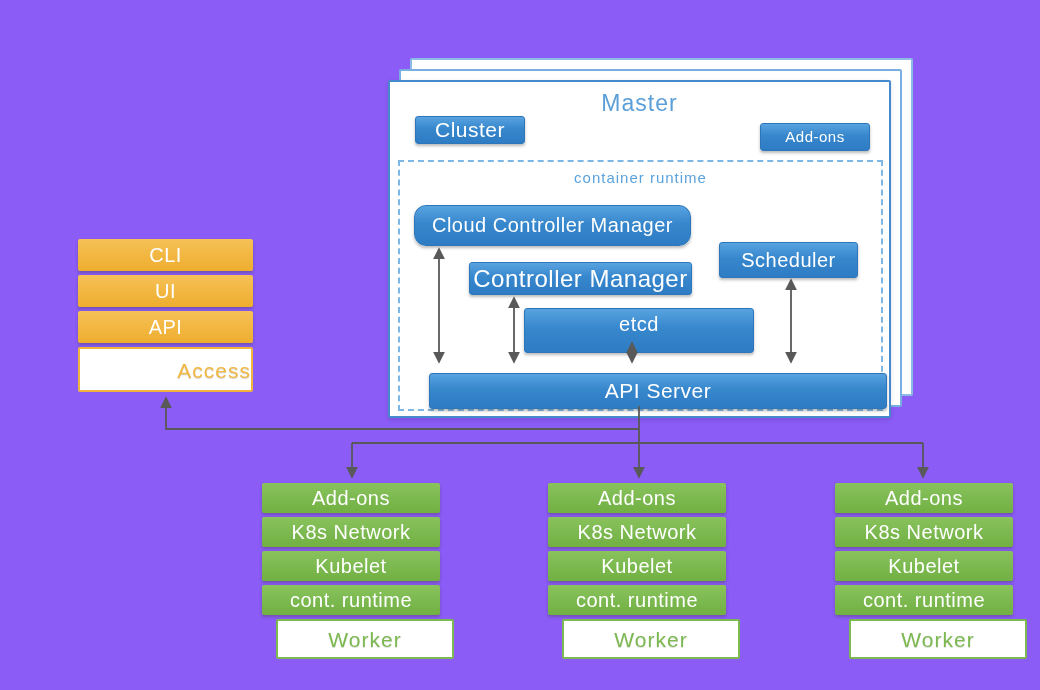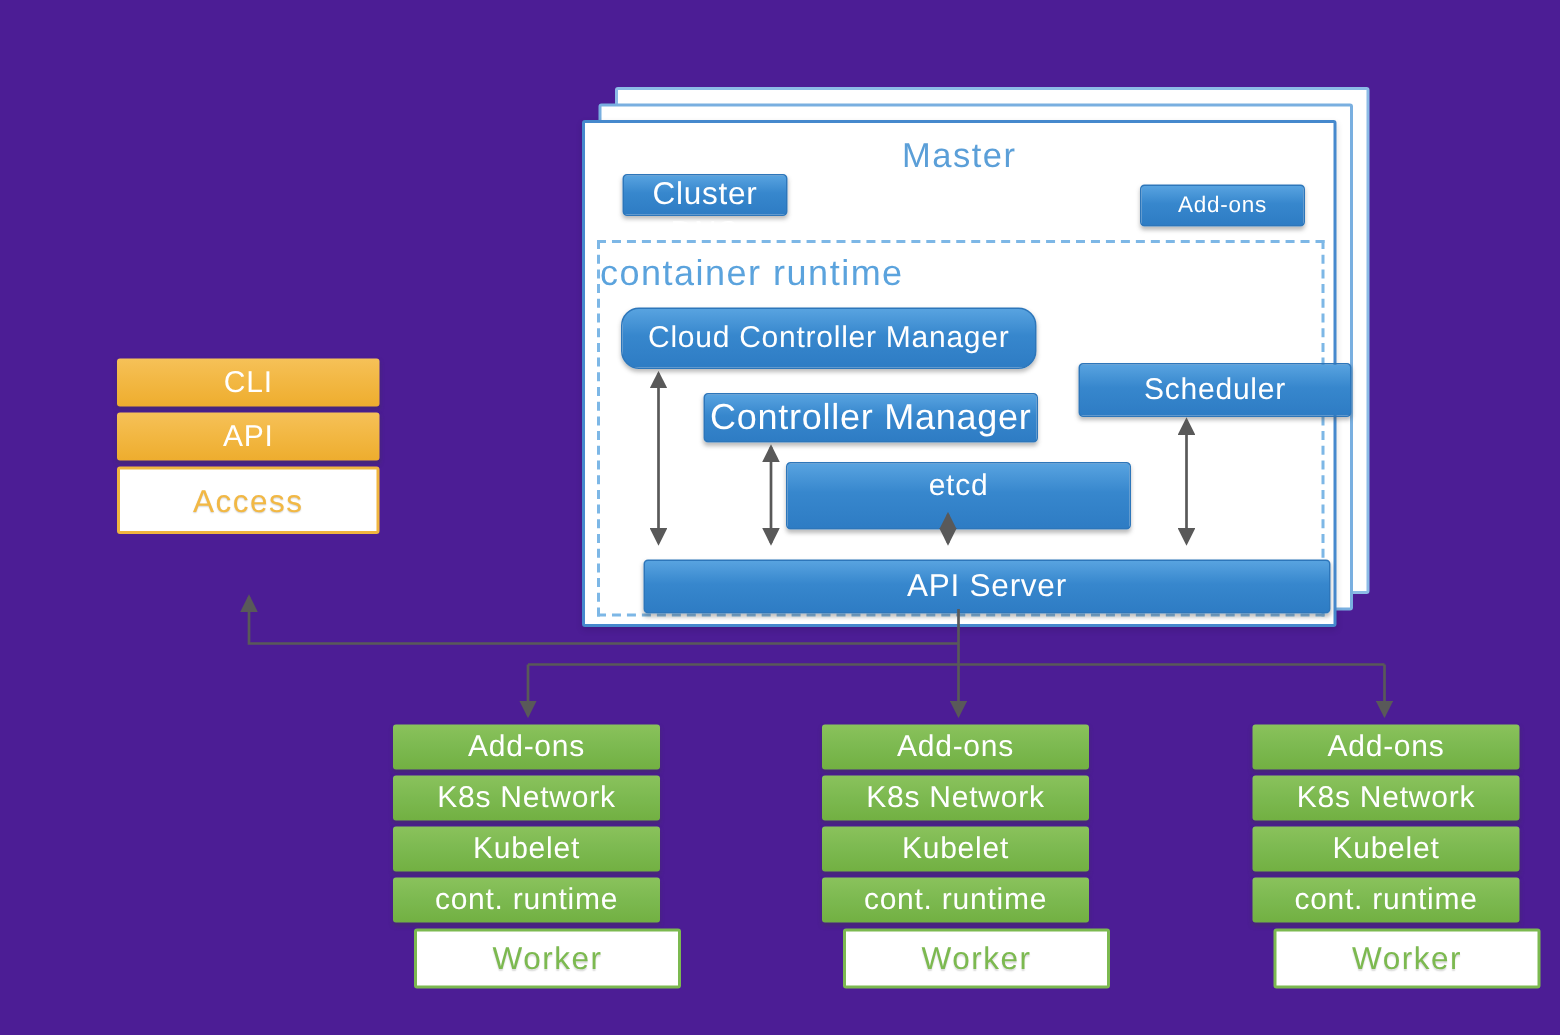--- a/index.html
+++ b/index.html
@@ -3,21 +3,21 @@
 <meta charset="utf-8">
 <style>
   * { margin: 0; padding: 0; box-sizing: border-box; }
   html, body { background: #fff; }
   body { font-family: "Liberation Sans", sans-serif; }
 
   .stage {
     position: relative;
     width: 1040px;
     height: 690px;
-    background: #4c1d95;
+    background: #8b5cf6;
     overflow: hidden;
   }
 
   
   .master-layer {
     position: absolute;
     width: 503px;
     height: 338px;
     background: #ffffff;
     border: 2px solid #79afe0;
@@ -59,29 +59,30 @@
 
   
   .container-runtime {
     position: absolute;
     left: 8px; top: 78px;
     width: 485px; height: 251px;
     border: 2px dashed #7db7e6;
     background: #ffffff;
   }
   .cr-title {
+    text-align: center;
     padding-top: 7px;
-    font-size: 24px;
+    font-size: 15px;
     letter-spacing: 1px;
     color: #5ba3dd;
   }
   .box-ccm       { left: 14px;  top: 43px;  width: 277px; height: 41px; line-height: 39px; font-size: 20px; border-radius: 12px; }
   .box-cm        { left: 69px;  top: 100px; width: 223px; height: 33px; line-height: 31px; font-size: 24px; }
   .box-etcd      { left: 124px; top: 146px; width: 230px; height: 45px; line-height: 31px; font-size: 20px; }
-  .box-scheduler { left: 319px; top: 80px;  width: 182px; height: 36px; line-height: 34px; font-size: 20px; }
+  .box-scheduler { left: 319px; top: 80px;  width: 139px; height: 36px; line-height: 34px; font-size: 20px; }
   .box-api       { left: 29px;  top: 211px; width: 458px; height: 36px; line-height: 34px; font-size: 21px; }
 
   
   .access-stack { position: absolute; left: 78px; top: 239px; width: 203px; }
   .box-orange {
     width: 175px; height: 32px;
     margin-bottom: 4px;
     background: linear-gradient(180deg, #f6c158 0%, #f2b742 50%, #eead2e 100%);
     border-radius: 2px;
     box-shadow: 0 2px 3px rgba(60,60,60,0.35);
@@ -90,21 +91,21 @@
     line-height: 32px;
     font-size: 20px;
     letter-spacing: 0.5px;
   }
   .access-label-box {
     width: 175px; height: 45px;
     background: #ffffff;
     border: 2px solid #f0b53f;
     border-radius: 2px;
     color: #f2b844;
-    text-align: center;
+    text-align: right;
     line-height: 43px;
     font-size: 21px;
     letter-spacing: 1px;
     text-shadow: 0 1px 1px rgba(0,0,0,0.18);
   }
 
   
   .worker-stack { position: absolute; top: 483px; width: 178px; }
   .worker-1 { left: 262px; }
   .worker-2 { left: 548px; }
@@ -162,20 +163,21 @@
       <div class="box-blue box-ccm">Cloud Controller Manager</div>
       <div class="box-blue box-cm">Controller Manager</div>
       <div class="box-blue box-etcd">etcd</div>
       <div class="box-blue box-scheduler">Scheduler</div>
       <div class="box-blue box-api">API Server</div>
     </div>
   </div>
 
   <div class="access-stack">
     <div class="box-orange">CLI</div>
+    <div class="box-orange">UI</div>
     <div class="box-orange">API</div>
     <div class="access-label-box">Access</div>
   </div>
 
   <div class="worker-stack worker-1">
     <div class="box-green">Add-ons</div>
     <div class="box-green">K8s Network</div>
     <div class="box-green">Kubelet</div>
     <div class="box-green">cont. runtime</div>
     <div class="worker-label-box">Worker</div>

